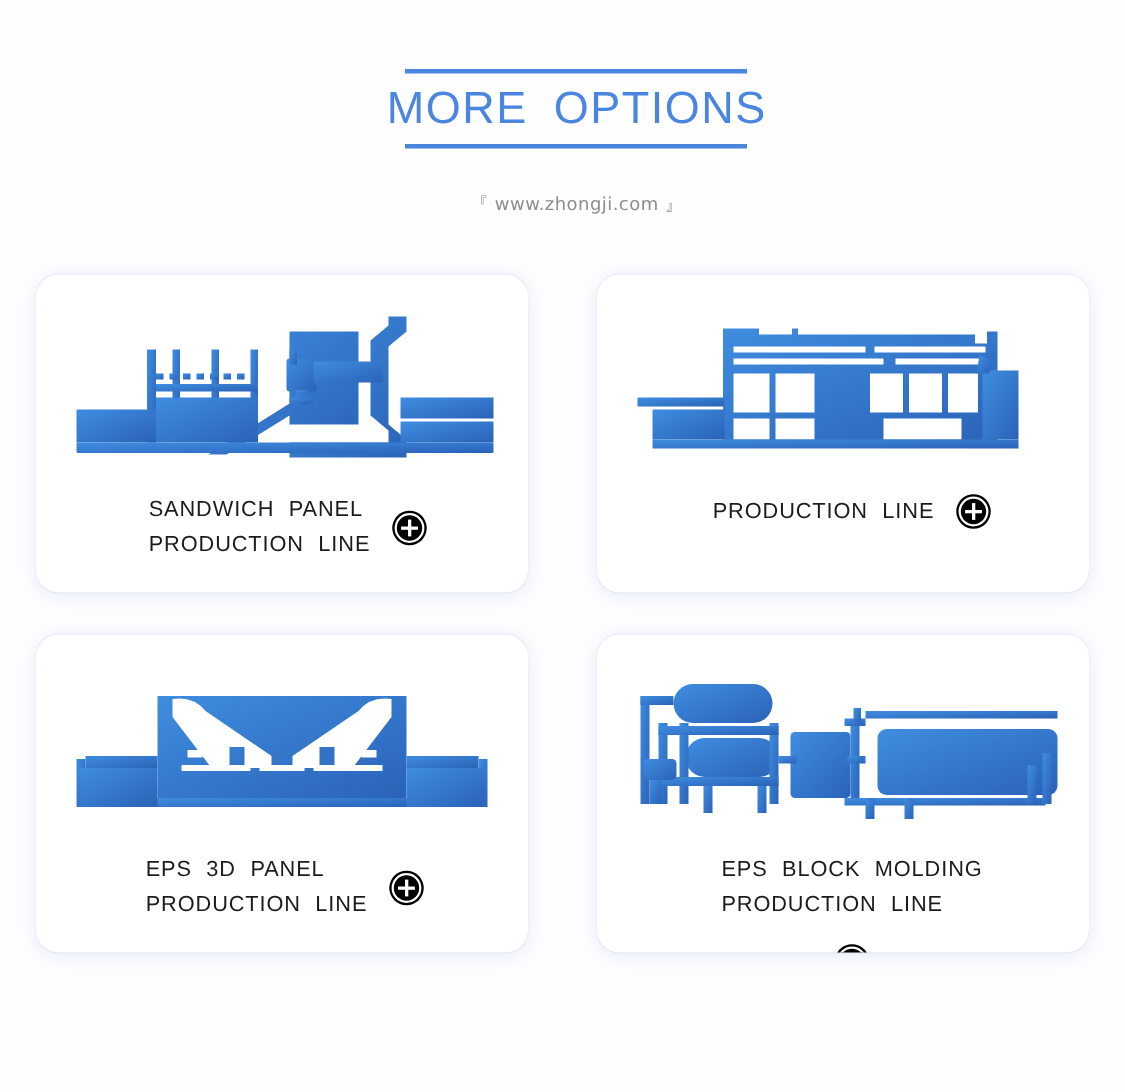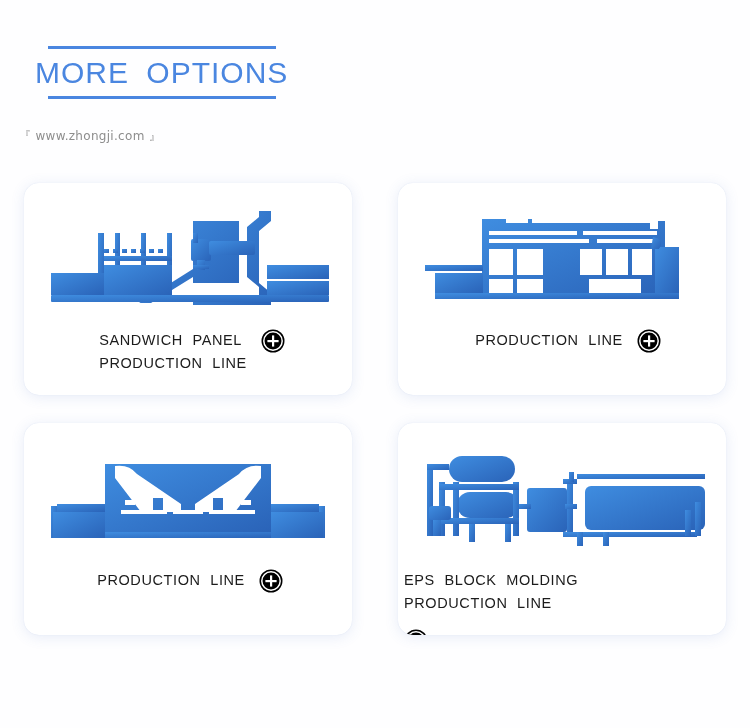--- a/index.html
+++ b/index.html
@@ -17,20 +17,21 @@
   .page {
     position: relative;
     width: 750px;
     height: 728px;
     background: #fefeff;
   }
 
   
   .header {
     padding-top: 40px;
+    text-align: center;
     padding-left: 19px;
   }
   .title-block {
     display: inline-block;
     position: relative;
     padding: 6px 16px 8px 16px;
   }
   .rule {
     width: 228px;
     height: 3px;
@@ -88,20 +89,21 @@
     justify-content: center;
   }
   .card-figure svg { display: block; }
 
   .card-caption {
     position: absolute;
     left: 0;
     top: 146px;
     width: 328px;
     display: flex;
+    align-items: center;
     justify-content: center;
     gap: 14px;
   }
   .caption-text {
     font-size: 14.5px;
     line-height: 23px;
     color: #1c1c1c;
     letter-spacing: 0.6px;
     word-spacing: 5px;
     text-align: left;
@@ -280,20 +282,21 @@
             <path d="M10 64 h52 v26 h-52 z M15 69 h42 v16 h-42 z"></path>
 
             <rect x="228" y="56" width="48" height="8"></rect>
             <path d="M276 58 h6 v32 h-6 z"></path>
             <path d="M228 64 h52 v26 h-52 z M233 69 h42 v16 h-42 z"></path>
           </g>
         </svg>
       </div>
       <div class="card-caption">
         <div class="caption-text">
+          <span class="caption-line">EPS  3D  PANEL</span>
           <span class="caption-line">PRODUCTION  LINE</span>
         </div>
         <svg class="plus-icon" viewBox="0 0 24 24">
           <circle cx="12" cy="12" r="11.5" fill="#000000"></circle>
           <circle cx="12" cy="12" r="9.2" fill="none" stroke="#ffffff" stroke-width="1.5"></circle>
           <rect x="11" y="6.4" width="2.2" height="11.2" fill="#ffffff"></rect>
           <rect x="6.4" y="11" width="11.2" height="2.2" fill="#ffffff"></rect>
         </svg>
       </div>
     </div>

